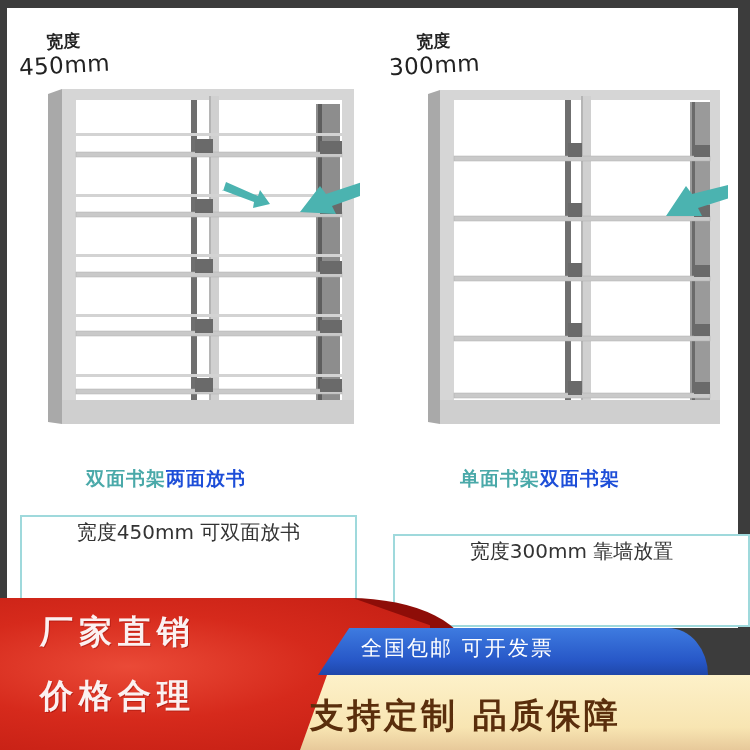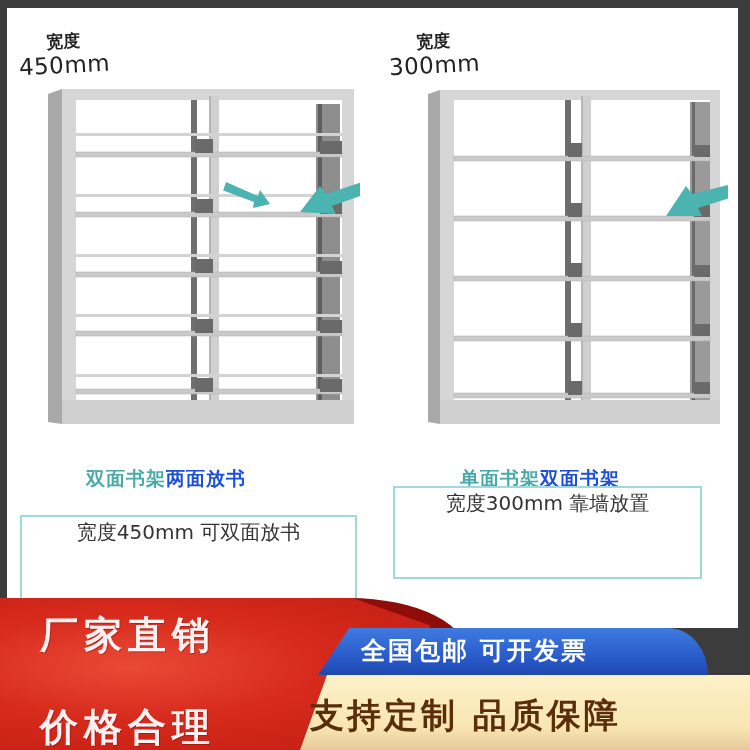--- a/index.html
+++ b/index.html
@@ -41,33 +41,33 @@
   .banner-red {
     position: absolute; left: 0; top: 598px; width: 430px; height: 152px;
     background: radial-gradient(ellipse at 30% 45%, #ea4a37 0%, #d62a1c 45%, #c01c12 100%);
     clip-path: polygon(0 0, 82% 0, 100% 18%, 100% 20%, 72% 100%, 0 100%);
   }
   .banner-red-arc {
     position: absolute; left: 300px; top: 598px; width: 170px; height: 60px;
     background: #8e0d08; border-top-right-radius: 120px 60px;
   }
   .red-text {
-    position: absolute; left: 40px; color: #fbf1f1; font-weight: bold; font-size: 38px;
+    position: absolute; left: 40px; color: #fbf1f1; font-weight: bold; font-size: 33px;
     letter-spacing: 6px; font-family: "DejaVu Serif", "Liberation Serif", serif;
     text-shadow: 1px 1px 0 rgba(120,0,0,0.35);
   }
 
   .banner-blue {
     position: absolute; left: 318px; top: 628px; width: 390px; height: 47px;
     background: linear-gradient(180deg, #3e7be0 0%, #2757c7 70%, #1f47aa 100%);
     border-top-left-radius: 26px 24px; border-top-right-radius: 40px 47px;
     clip-path: polygon(8% 0, 100% 0, 100% 100%, 0 100%);
   }
   .blue-text {
-    position: absolute; left: 361px; top: 634px; color: #ffffff; font-size: 25px; font-weight: bold;
+    position: absolute; left: 361px; top: 634px; color: #ffffff; font-size: 21px; font-weight: normal;
     letter-spacing: 2px; white-space: nowrap;
   }
 
   .banner-cream {
     position: absolute; left: 300px; top: 675px; width: 450px; height: 75px;
     background: linear-gradient(180deg, #fdf1c9 0%, #f8e5b2 70%, #e7c99a 100%);
     clip-path: polygon(6% 0, 100% 0, 100% 100%, 0 100%);
   }
   .cream-text {
     position: absolute; left: 310px; top: 693px; color: #5a2e0c; font-size: 34px; font-weight: bold;
@@ -180,26 +180,26 @@
     </g>
     <rect x="12" y="312" width="280" height="24" fill="#cfcfcf"></rect>
     <polygon points="308,95 314,106 270,120 274,128 238,128 258,98 264,106" fill="#4bb3b0"></polygon>
   </svg>
 </div>
 
 <div class="caption" style="left:460px; top:466px;">
   <span class="accent">单面书架</span><span class="dark">双面书架</span>
 </div>
 
-<div class="spec-box" style="left:393px; top:486px; width:309px; height:93px;">
+<div class="spec-box" style="left:393px; top:534px; width:357px; height:93px;">
   <div>宽度300mm 靠墙放置</div>
 </div>
 
 <div class="banner-red-arc"></div>
 <div class="banner-red"></div>
 <div class="red-text" style="top:610px;">厂家直销</div>
-<div class="red-text" style="top:674px;margin-top:28px;">价格合理</div>
+<div class="red-text" style="top:674px;">价格合理</div>
 
 <div class="banner-blue"></div>
 <div class="blue-text">全国包邮 可开发票</div>
 
 <div class="banner-cream"></div>
 <div class="cream-text">支持定制 品质保障</div>
 
 </body></html>

